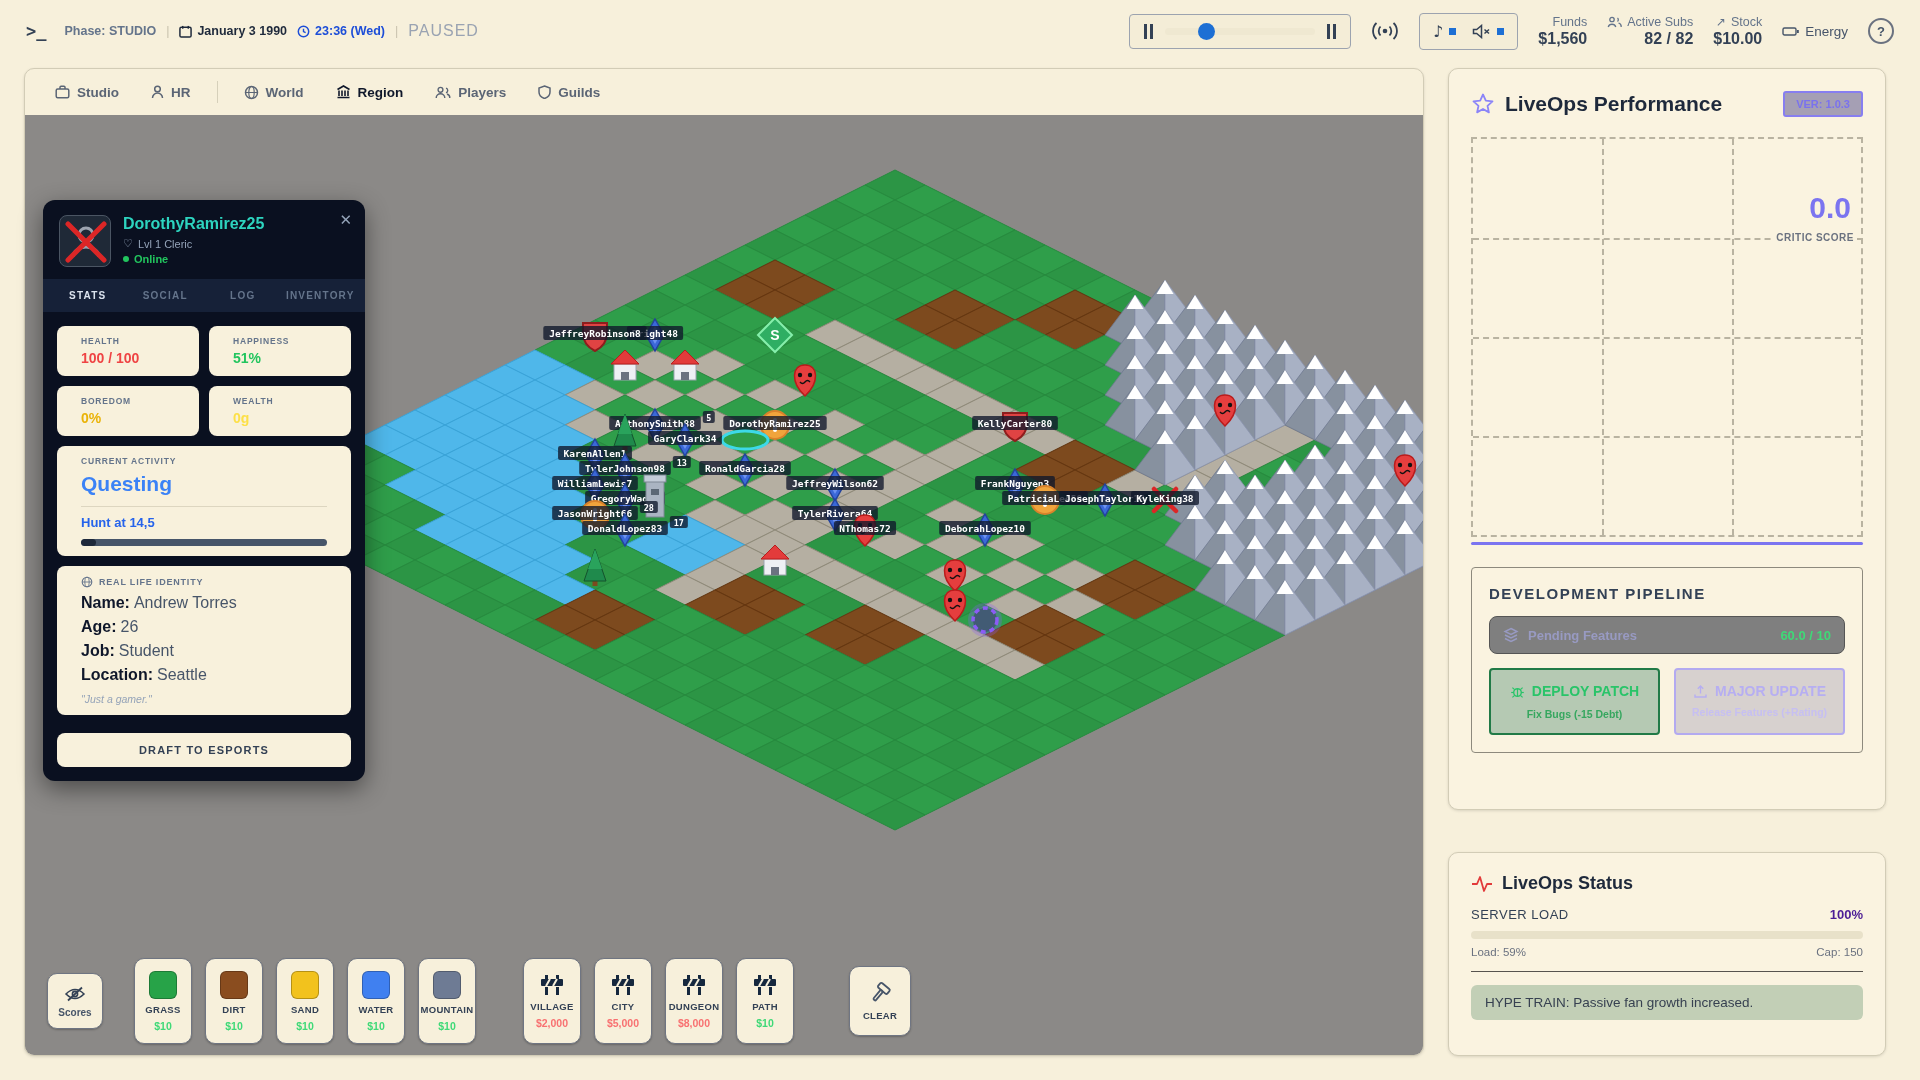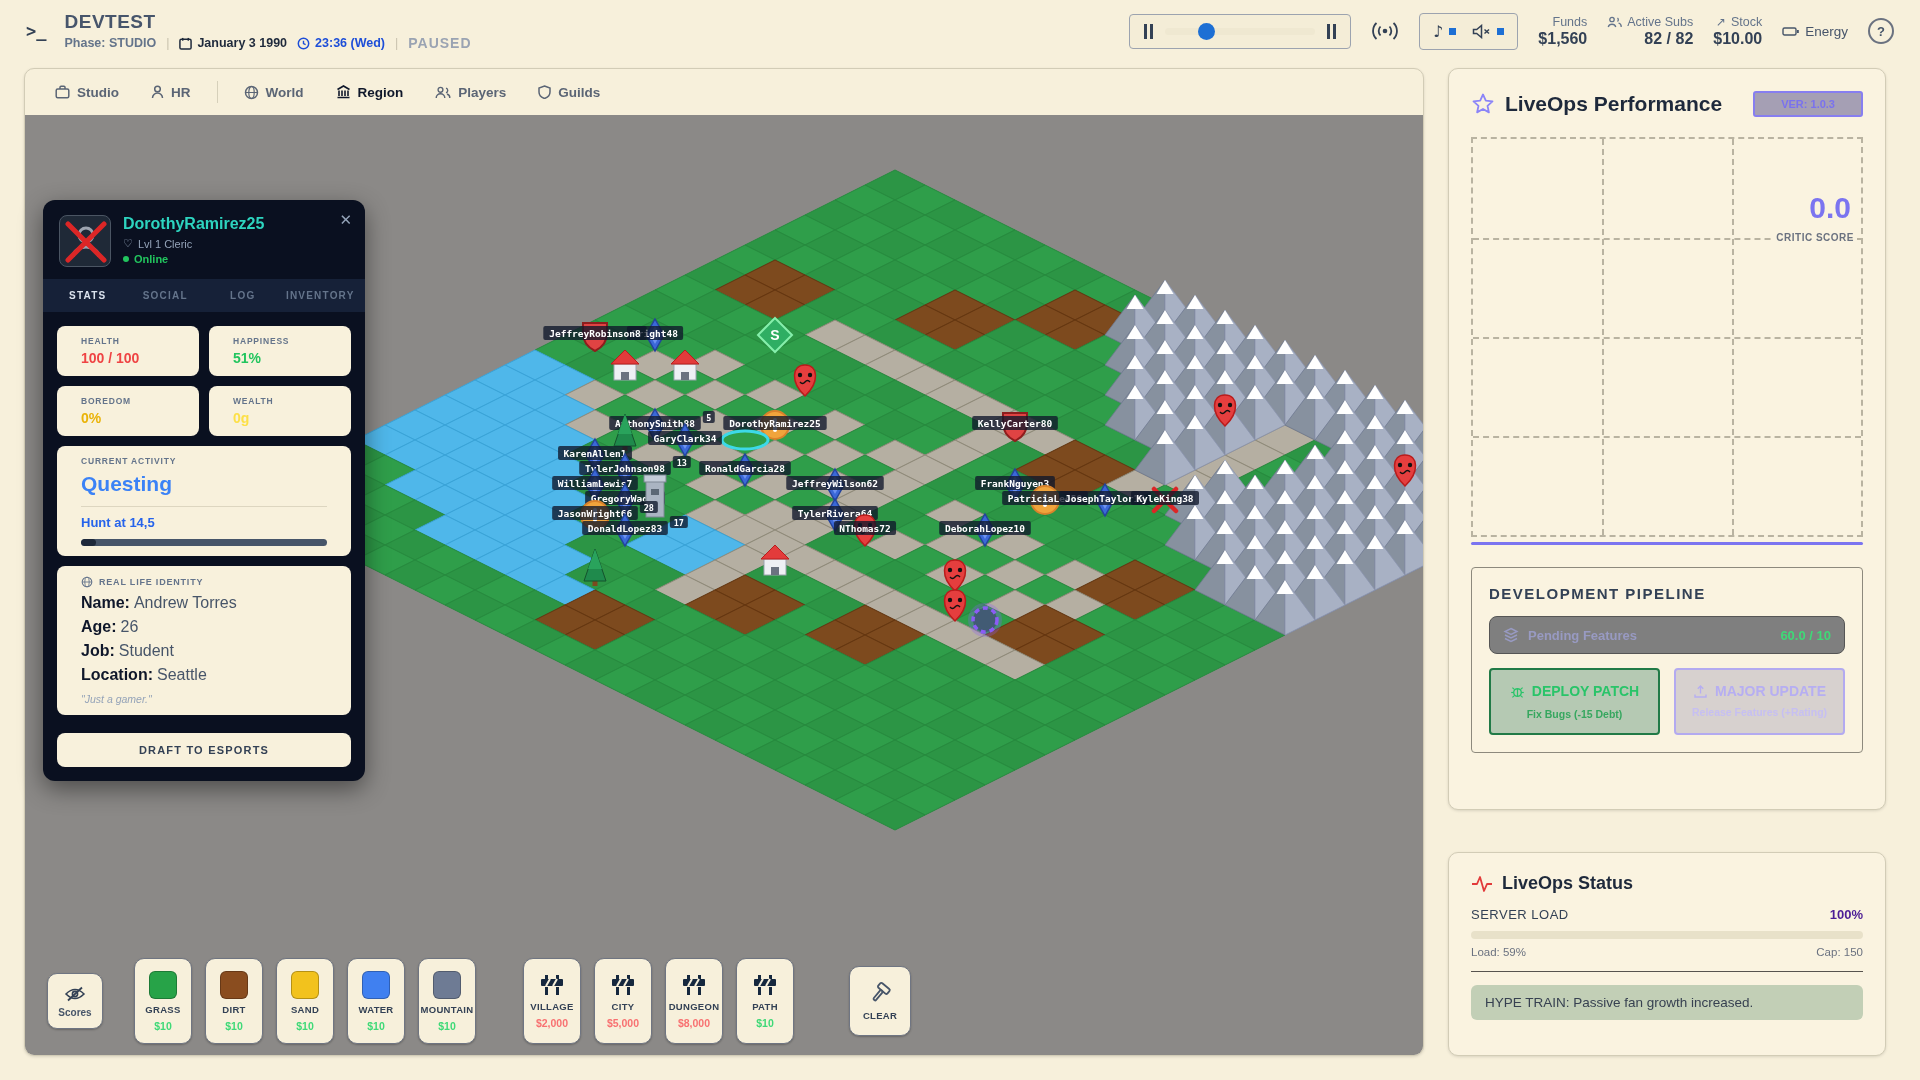--- a/index.html
+++ b/index.html
@@ -9,21 +9,21 @@
   
   .topbar { height:62px; display:flex; align-items:center; padding:0 26px; gap:14px; }
   .term-icon { font-family:"DejaVu Sans Mono", monospace; font-weight:bold; font-size:17px; color:#334155; margin-right:4px; }
   .title-block { display:flex; flex-direction:column; gap:2px; }
   .game-title { font-size:19px; font-weight:800; color:#47556b; letter-spacing:.5px; }
   .sub-row { display:flex; align-items:center; gap:10px; font-size:12.5px; }
   .phase { color:#64748b; font-weight:600; }
   .vdiv { color:#c9c3ae; font-weight:400; }
   .date-item { display:flex; align-items:center; gap:5px; color:#1e293b; font-weight:700; }
   .time-item { display:flex; align-items:center; gap:5px; color:#1d4ed8; font-weight:700; }
-  .paused { color:#9aa3b2; font-weight:700; font-size:14px; letter-spacing:1px; }
+  .paused { color:#9aa3b2; font-weight:400; font-size:16px; letter-spacing:1px; }
   .topbar-right { margin-left:auto; display:flex; align-items:center; gap:20px; }
   .speed-box { display:flex; align-items:center; gap:12px; border:1px solid #9ca3af; background:#f4edd7; border-radius:4px; padding:9px 14px; }
   .pausebars { display:flex; gap:3px; cursor:pointer; }
   .pausebars i { display:block; width:3px; height:15px; background:#334155; }
   .slider-track { position:relative; width:150px; height:7px; background:#efe8d1; border-radius:4px; }
   .slider-knob { position:absolute; top:-5px; left:22%; width:17px; height:17px; border-radius:50%; background:#1d6fd4; }
   .sound-box { display:flex; align-items:center; gap:16px; border:1px solid #9ca3af; background:#f4edd7; border-radius:4px; padding:8px 13px; }
   .snd-item { display:flex; align-items:center; gap:6px; cursor:pointer; }
   .note-glyph { font-family:"DejaVu Sans", sans-serif; font-size:16px; color:#334155; font-weight:bold; }
   .bluesq { width:7px; height:7px; background:#1d6fd4; }
@@ -88,21 +88,21 @@
   .id-quote { margin-top:9px; font-size:10.5px; font-style:italic; color:#94a3b8; }
   .pp-footer { padding:4px 14px 14px; }
   .draft-btn { width:100%; background:#f8f1dc; border:none; border-radius:8px; padding:11px 0; font-family:inherit; font-size:11px; font-weight:800; letter-spacing:1.2px; color:#334155; cursor:pointer; }
 
   
   .card { position:absolute; left:1448px; width:438px; background:#faf3e0; border:1px solid #d2ccb6; border-radius:10px; box-shadow:0 1px 3px rgba(0,0,0,.12); }
   .card1 { top:68px; height:742px; padding:22px; }
   .card2 { top:852px; height:204px; padding:20px 22px; }
   .lo-head { display:flex; align-items:center; gap:10px; }
   .lo-title { font-size:21px; font-weight:800; color:#1e293b; }
-  .ver-badge { margin-left:auto; background:#a59fb4; border:2px solid #877ef0; border-radius:3px; padding:5px 26px; font-size:11px; font-weight:800; color:#7a72ee; cursor:pointer; }
+  .ver-badge { margin-left:auto; background:#a59fb4; border:2px solid #877ef0; border-radius:3px; padding:5px 11px; font-size:11px; font-weight:800; color:#7a72ee; cursor:pointer; }
   .chart { position:relative; margin-top:20px; height:400px; border:2px dashed #b9b3a1; }
   .chart .vline { position:absolute; top:0; bottom:0; width:0; border-left:2px dashed #b9b3a1; }
   .chart .hline { position:absolute; left:0; right:0; height:0; border-top:2px dashed #b9b3a1; }
   .chart .score { position:absolute; right:10px; top:52px; font-size:30px; font-weight:800; color:#7b74f0; }
   .chart .score-lab { position:absolute; right:4px; top:93px; font-size:10px; font-weight:700; letter-spacing:.5px; color:#6b7280; background:#faf3e0; padding:0 3px; }
   .chart .baseline { position:absolute; left:-2px; right:-2px; bottom:-10px; height:3px; background:#7b74f0; border-radius:2px; }
   .pipeline { margin-top:30px; border:1px solid #8d897d; border-radius:4px; padding:17px; }
   .pipe-title { font-size:15px; font-weight:800; letter-spacing:1.5px; color:#334155; }
   .pending-bar { margin-top:14px; background:#7f7f7f; border:1px solid #555; border-radius:8px; height:38px; display:flex; align-items:center; padding:0 13px; gap:9px; }
   .pending-lab { font-size:13px; font-weight:700; color:#989ac2; }
@@ -125,21 +125,20 @@
   .cap-row .r { margin-left:auto; }
   .st-div { margin:13px 0; border:none; border-top:1px solid #57534e; }
   .hype-box { background:#c2cfb6; border-radius:6px; padding:10px 14px; font-size:13.5px; color:#374151; }
 </style>
 </head>
 <body>
 
 <div class="topbar">
   <span class="term-icon">&gt;_</span>
   <div class="title-block">
-    <div class="game-title">DEVTEST</div>
     <div class="sub-row">
       <span class="phase">Phase: STUDIO</span>
       <span class="vdiv">|</span>
       <span class="date-item">
         <svg width="13" height="13" viewBox="0 0 14 14">
             <rect x="1" y="2.5" width="12" height="10.5" rx="1.5" fill="none" stroke="#1e293b" stroke-width="1.6"></rect>
             <line x1="4" y1="1" x2="4" y2="4" stroke="#1e293b" stroke-width="1.6"></line>
             <line x1="10" y1="1" x2="10" y2="4" stroke="#1e293b" stroke-width="1.6"></line>
           </svg>
         <span>January 3 1990</span>

